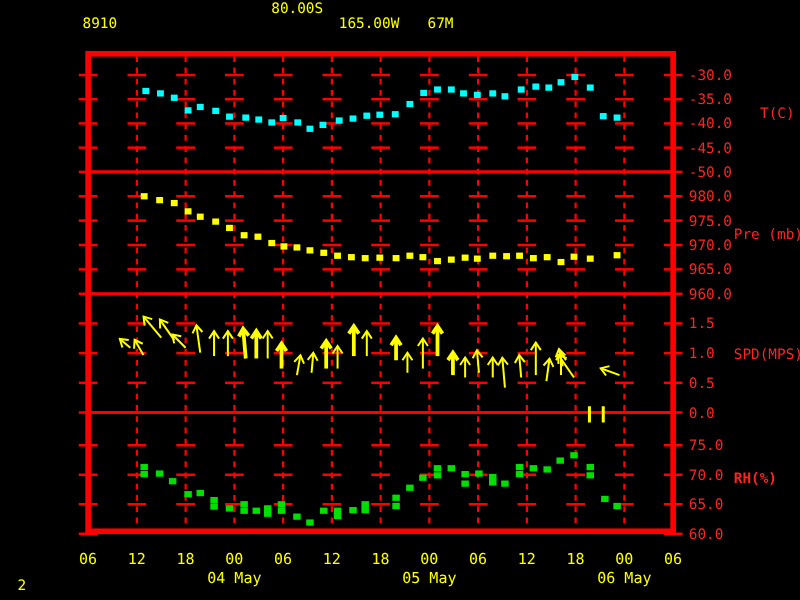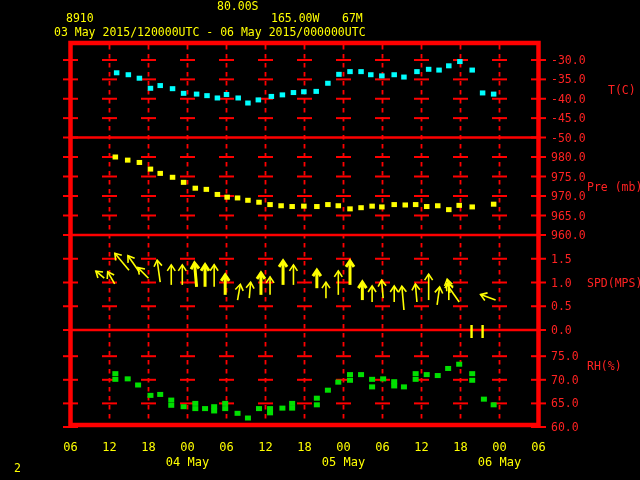--- a/index.html
+++ b/index.html
@@ -13,21 +13,20 @@
 </style>
 </head>
 <body>
 
 <div class="screen">
 
   <div class="txt yellow" style="left:66px;top:12px;">8910</div>
   <div class="txt yellow" style="left:217px;top:0;">80.00S</div>
   <div class="txt yellow" style="left:271px;top:12px;">165.00W</div>
   <div class="txt yellow" style="left:342px;top:12px;">67M</div>
-  <div class="txt yellow" style="left:54px;top:26px;">03 May 2015/120000UTC - 06 May 2015/000000UTC</div>
 
   <svg id="plot" width="640" height="480">
       <line x1="109.5" y1="45" x2="109.5" y2="423" stroke="#ff0000" stroke-width="1.8" stroke-dasharray="4.5 4.5"></line>
       <line x1="148.5" y1="45" x2="148.5" y2="423" stroke="#ff0000" stroke-width="1.8" stroke-dasharray="4.5 4.5"></line>
       <line x1="187.5" y1="45" x2="187.5" y2="423" stroke="#ff0000" stroke-width="1.8" stroke-dasharray="4.5 4.5"></line>
       <line x1="226.5" y1="45" x2="226.5" y2="423" stroke="#ff0000" stroke-width="1.8" stroke-dasharray="4.5 4.5"></line>
       <line x1="265.5" y1="45" x2="265.5" y2="423" stroke="#ff0000" stroke-width="1.8" stroke-dasharray="4.5 4.5"></line>
       <line x1="304.5" y1="45" x2="304.5" y2="423" stroke="#ff0000" stroke-width="1.8" stroke-dasharray="4.5 4.5"></line>
       <line x1="343.5" y1="45" x2="343.5" y2="423" stroke="#ff0000" stroke-width="1.8" stroke-dasharray="4.5 4.5"></line>
       <line x1="382.5" y1="45" x2="382.5" y2="423" stroke="#ff0000" stroke-width="1.8" stroke-dasharray="4.5 4.5"></line>
@@ -514,16 +513,16 @@
         <line x1="0" y1="0" x2="0" y2="-16" stroke="#ffff00" stroke-width="1.6"></line>
         <polyline points="-4,-10 0,-16 4,-10" fill="none" stroke="#ffff00" stroke-width="1.6"></polyline>
       </g>
       <rect x="470.35" y="325" width="2.4" height="13" fill="#ffff00"></rect>
       <rect x="481.4" y="325" width="2.4" height="13" fill="#ffff00"></rect>
     </svg>
 
   <div class="txt red" style="left:608px;top:84px;">T(C)</div>
   <div class="txt red" style="left:587px;top:181px;">Pre (mb)</div>
   <div class="txt red" style="left:587px;top:277px;">SPD(MPS)</div>
-  <div class="txt red" style="left:587px;top:360px;">RH(%)</div>
+  <div class="txt red" style="left:587px;top:376px;font-weight:bold;">RH(%)</div>
 
   <div class="txt yellow" style="left:14px;top:462px;">2</div>
 </div>
 
 </body></html>

